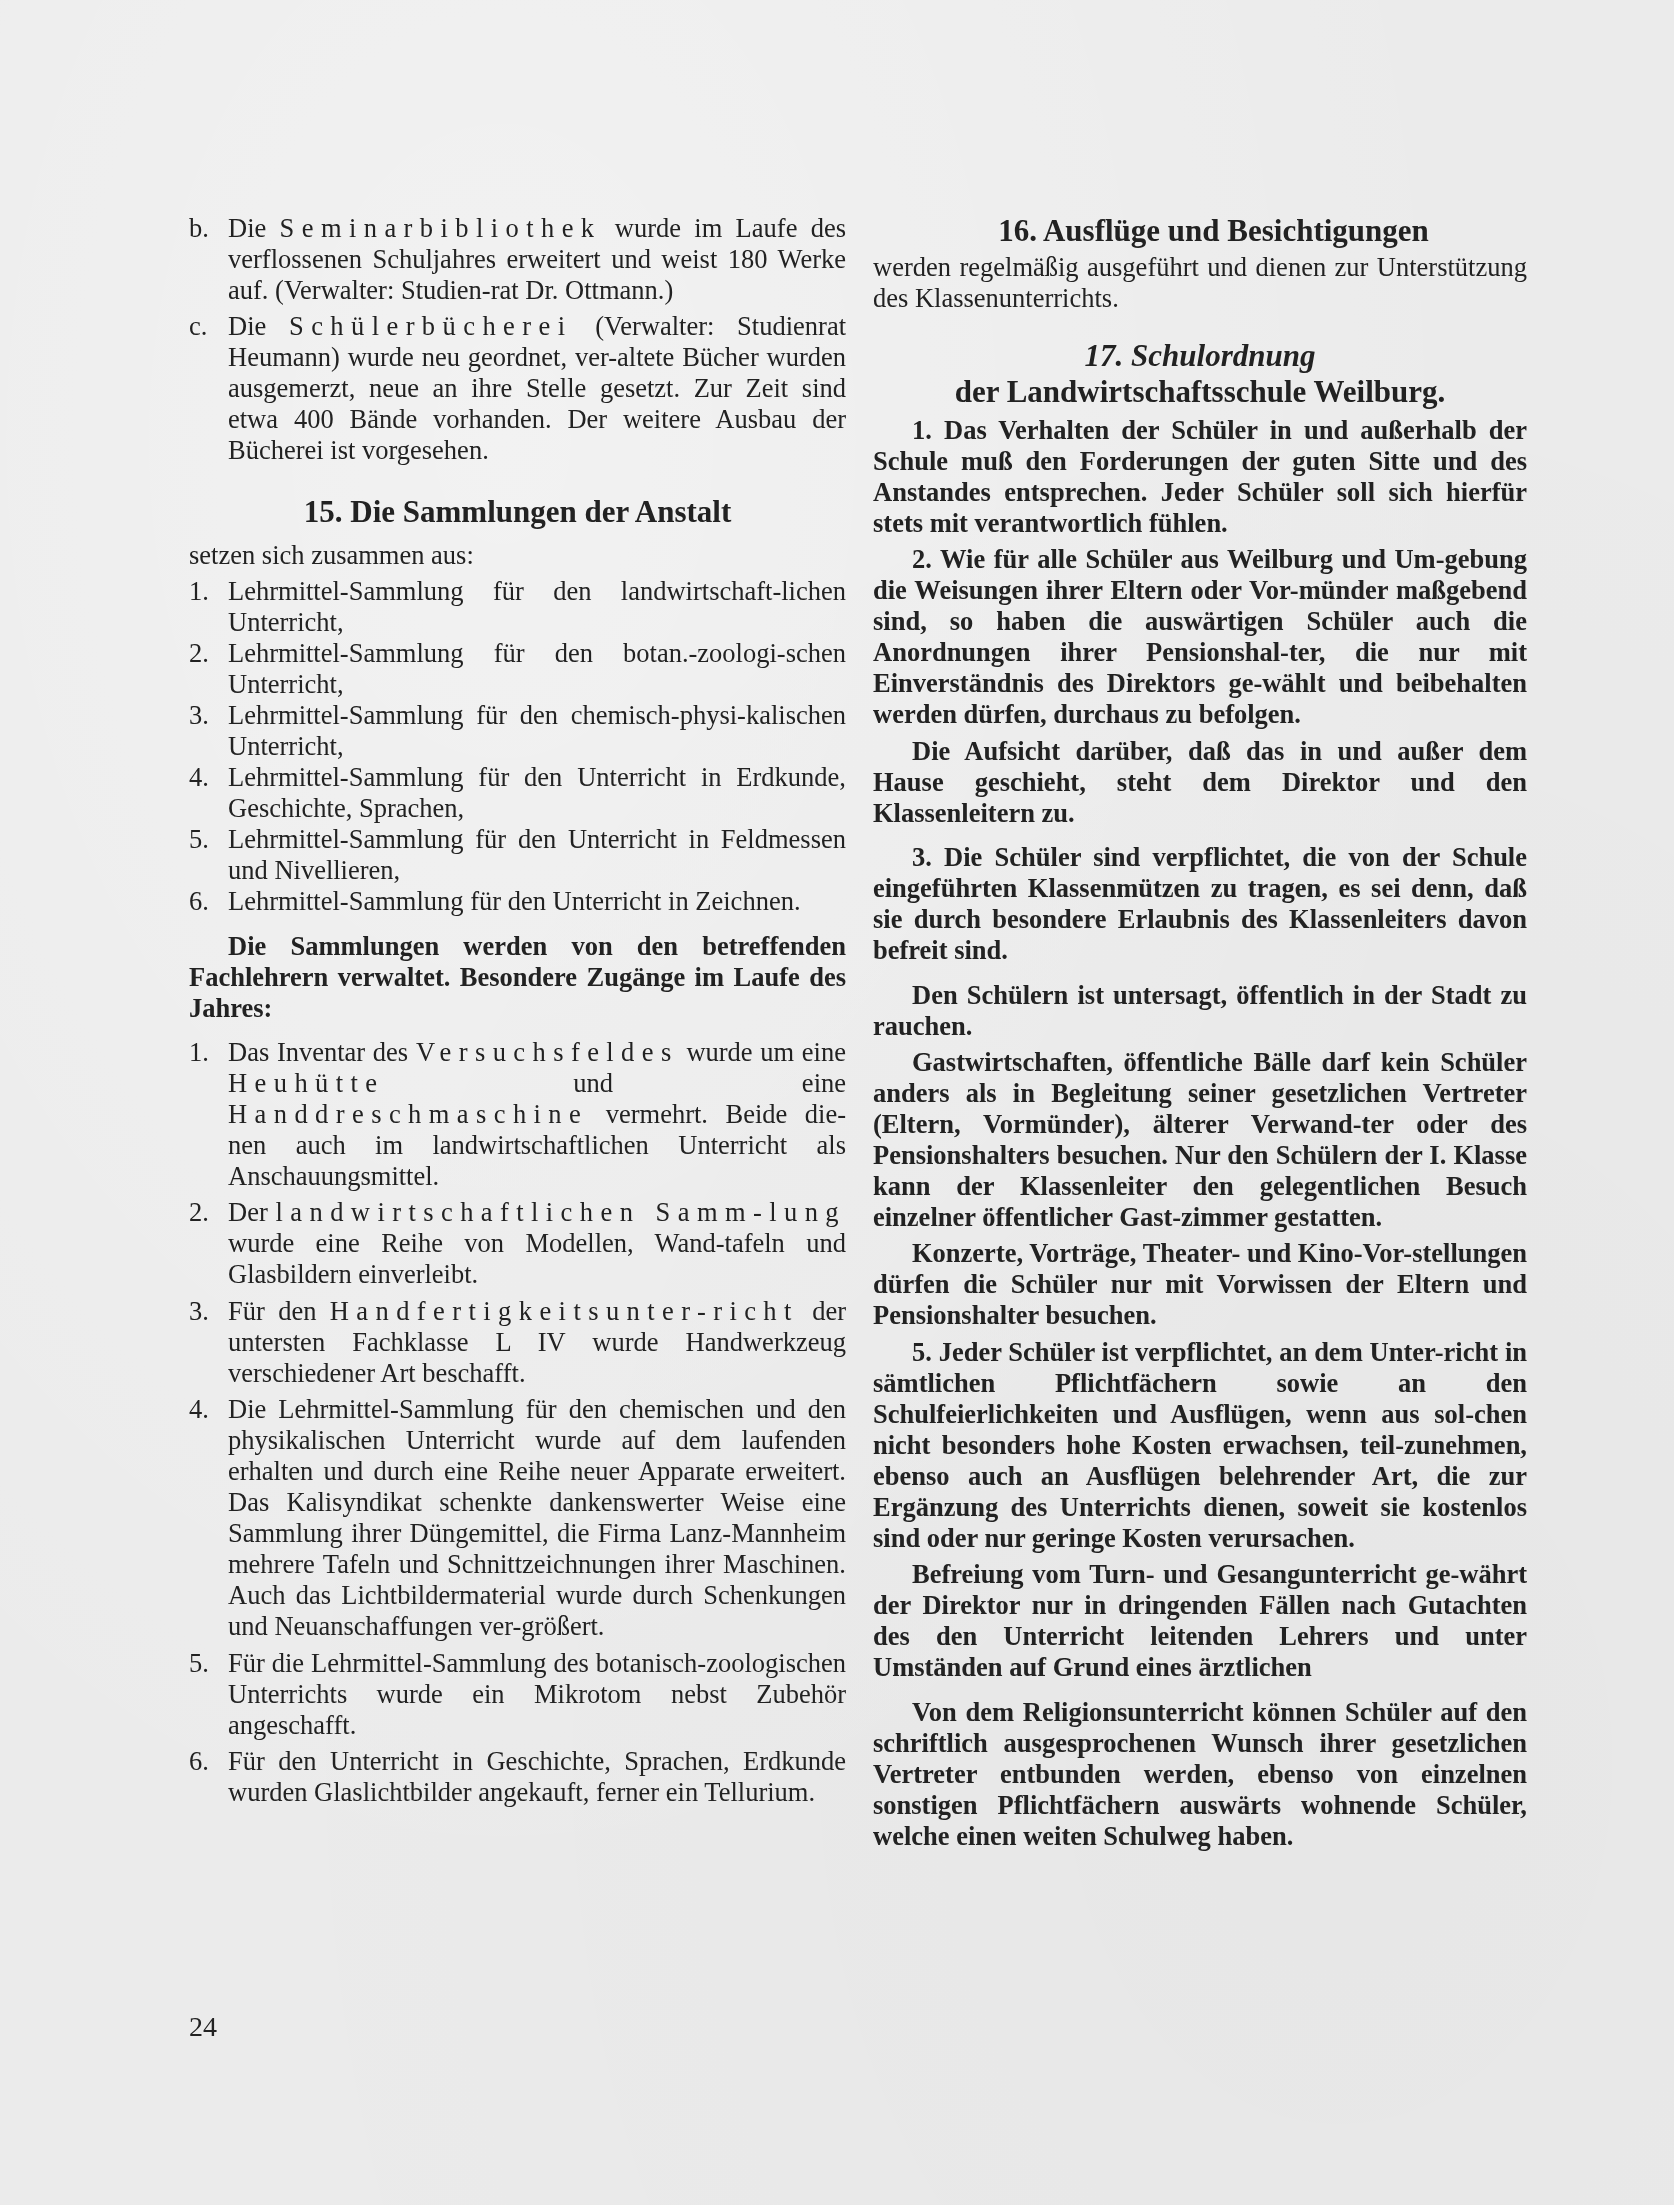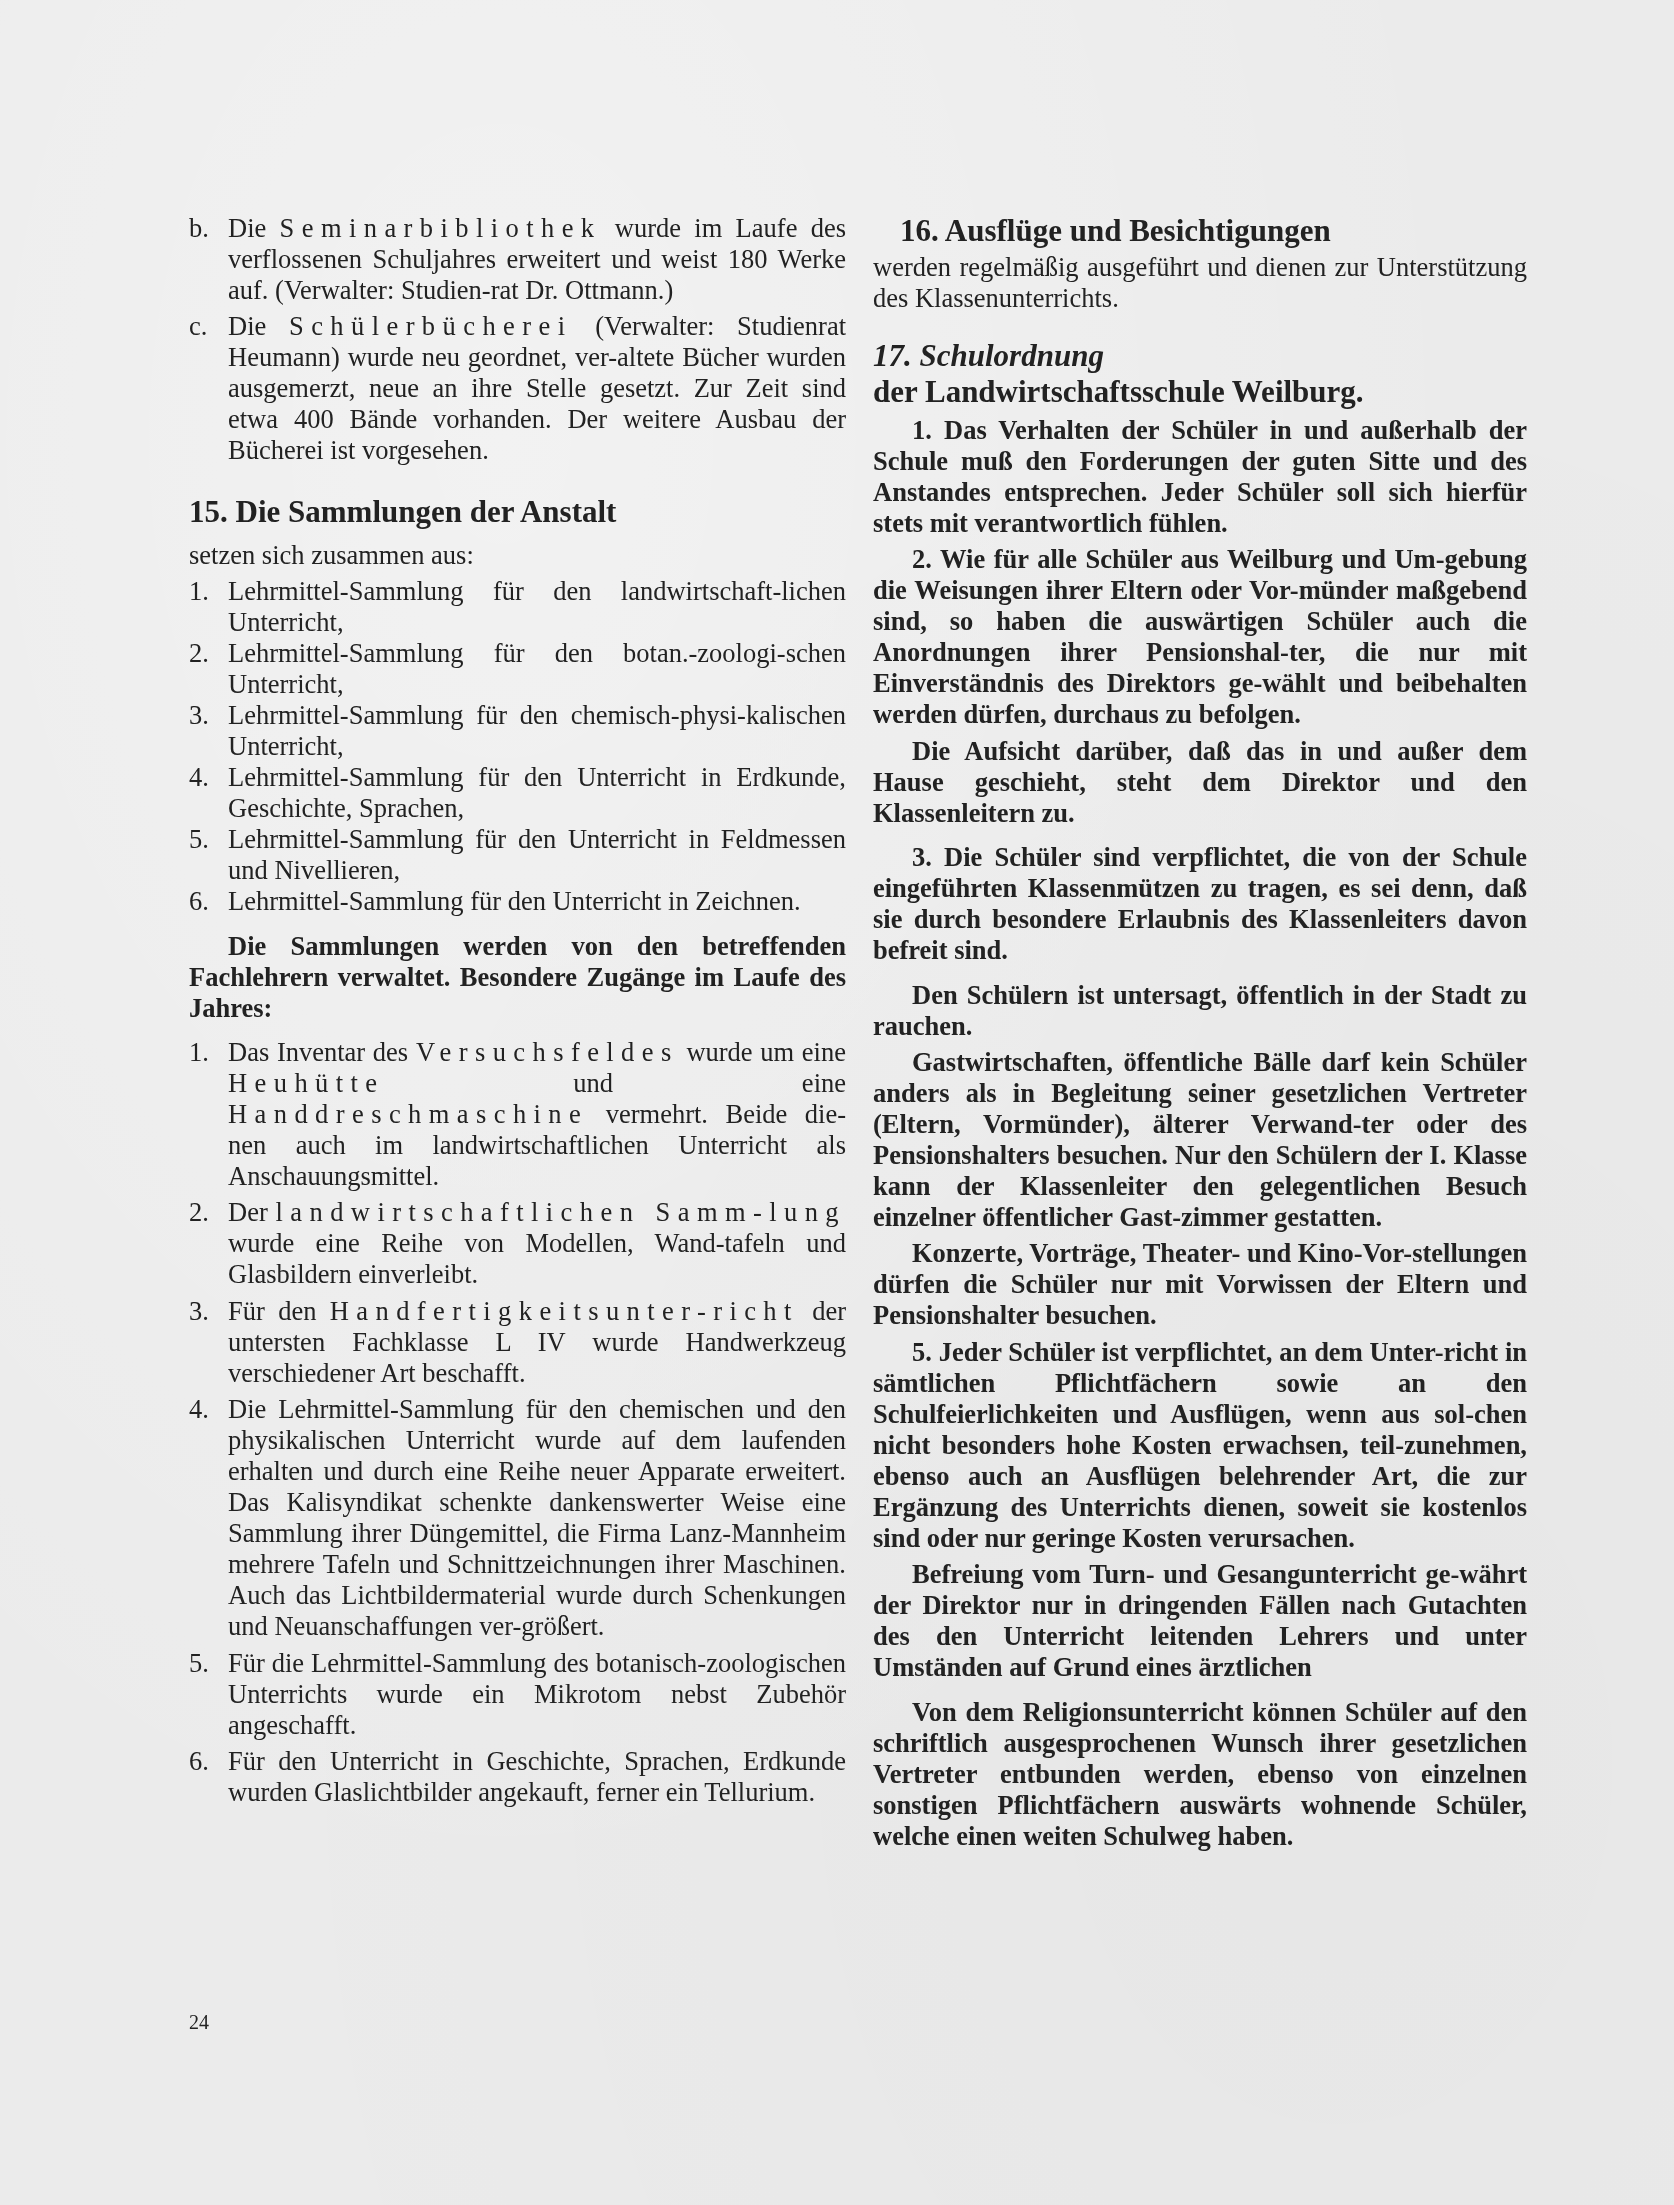--- a/index.html
+++ b/index.html
@@ -40,33 +40,33 @@
   .hang .txt {
     flex: 1 1 auto;
     text-align: justify;
   }
   .spaced { letter-spacing: 0.28em; }
   .p { margin: 0; }
   .indent { text-indent: 39px; font-weight: bold; }
   .gap-s { margin-top: 5.4px; }
   .gap-m { margin-top: 13.4px; }
   .heading {
-    text-align: left;
+    text-align: center;
     font-size: 31px;
     line-height: 36px;
     margin: 0;
   }
   .heading.h15 { margin-top: 28px; margin-bottom: 9.4px; }
   .heading.h16 { margin-top: 0; margin-bottom: 2.7px; padding-left: 27px; }
   .heading.h17a { margin-top: 24px; font-style: italic; }
   .heading.h17b { margin-bottom: 5.4px; }
   .pagenum {
     position: absolute;
     left: 189px; top: 2011px;
-    font-size: 20px;
+    font-size: 28px;
   }
 </style>
 </head>
 <body>
 
 <div class="page">
 
   <div class="col col-left">
 
     <div class="hang">

